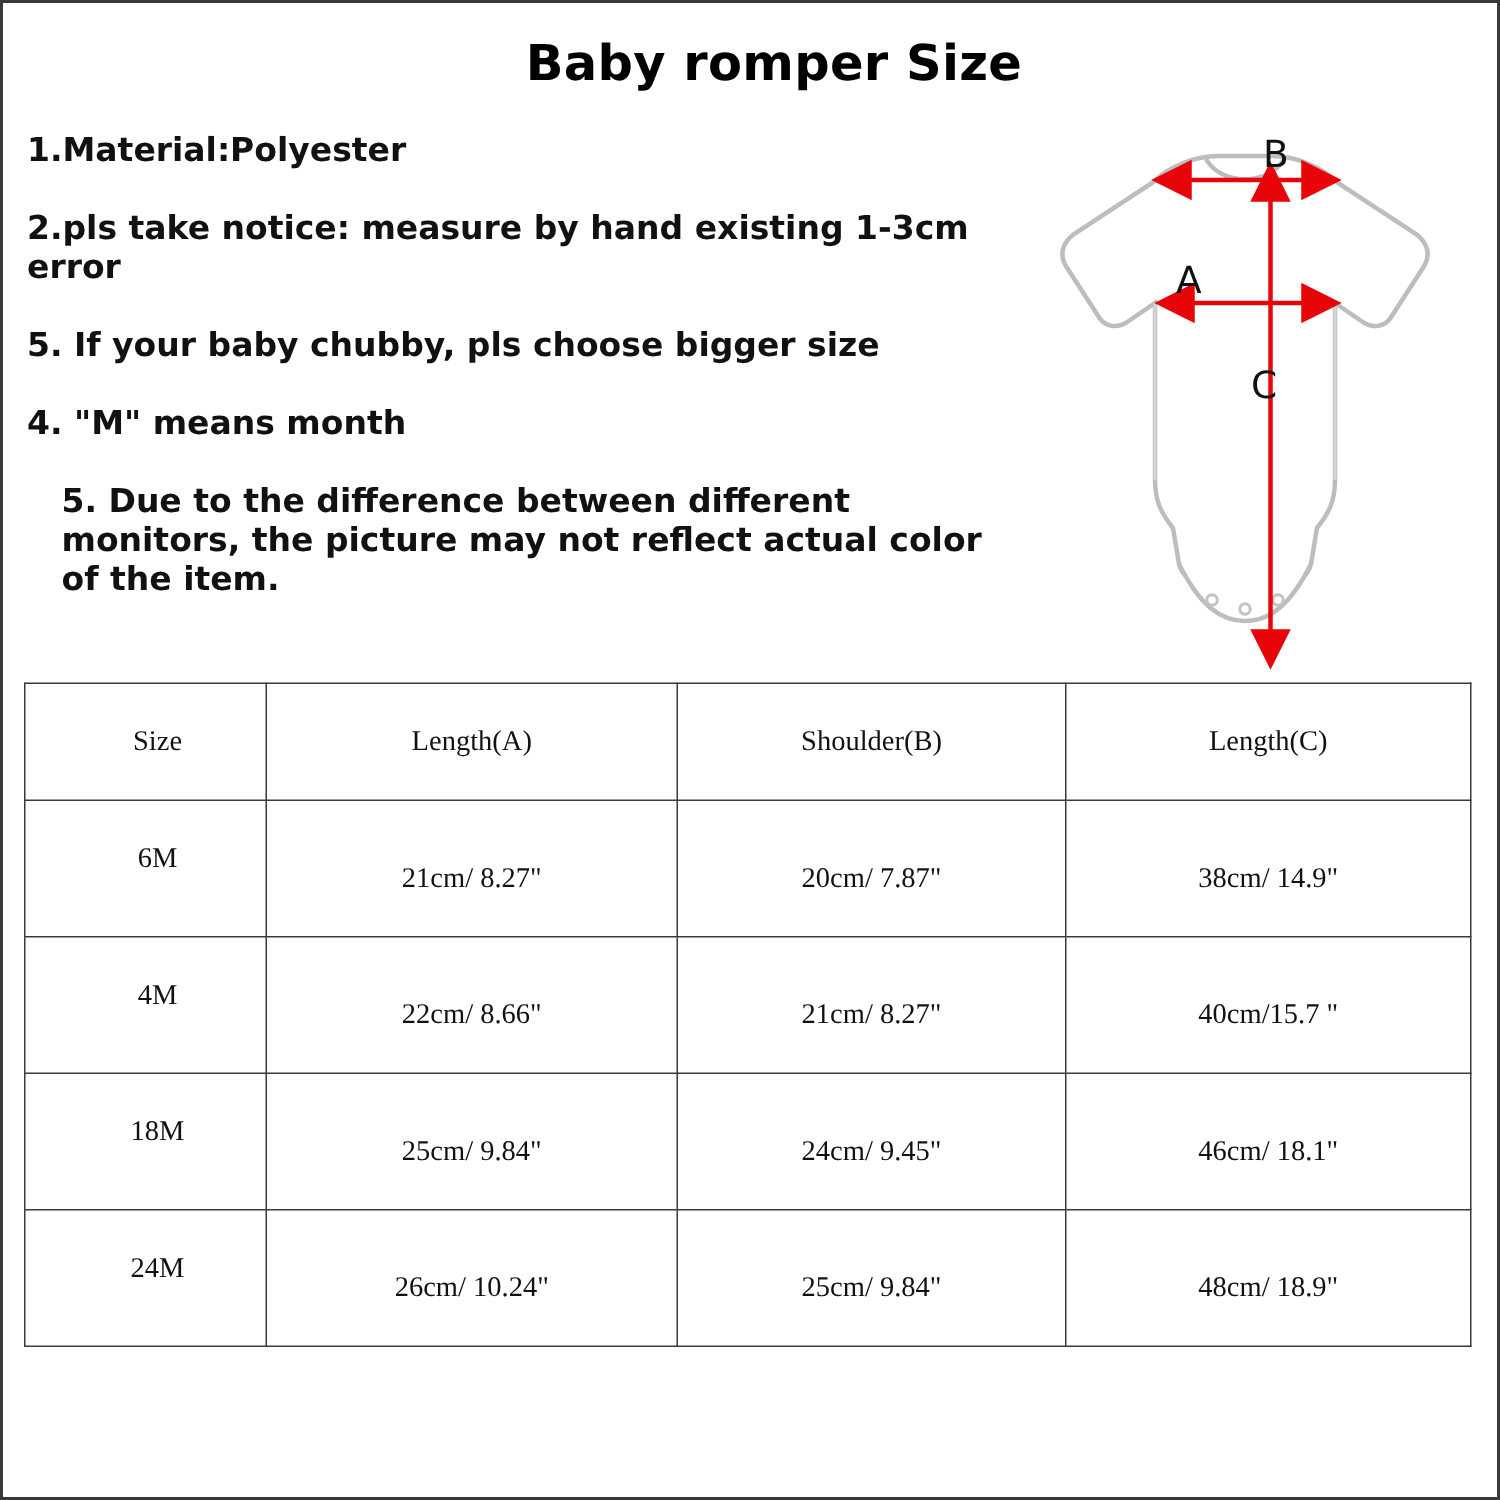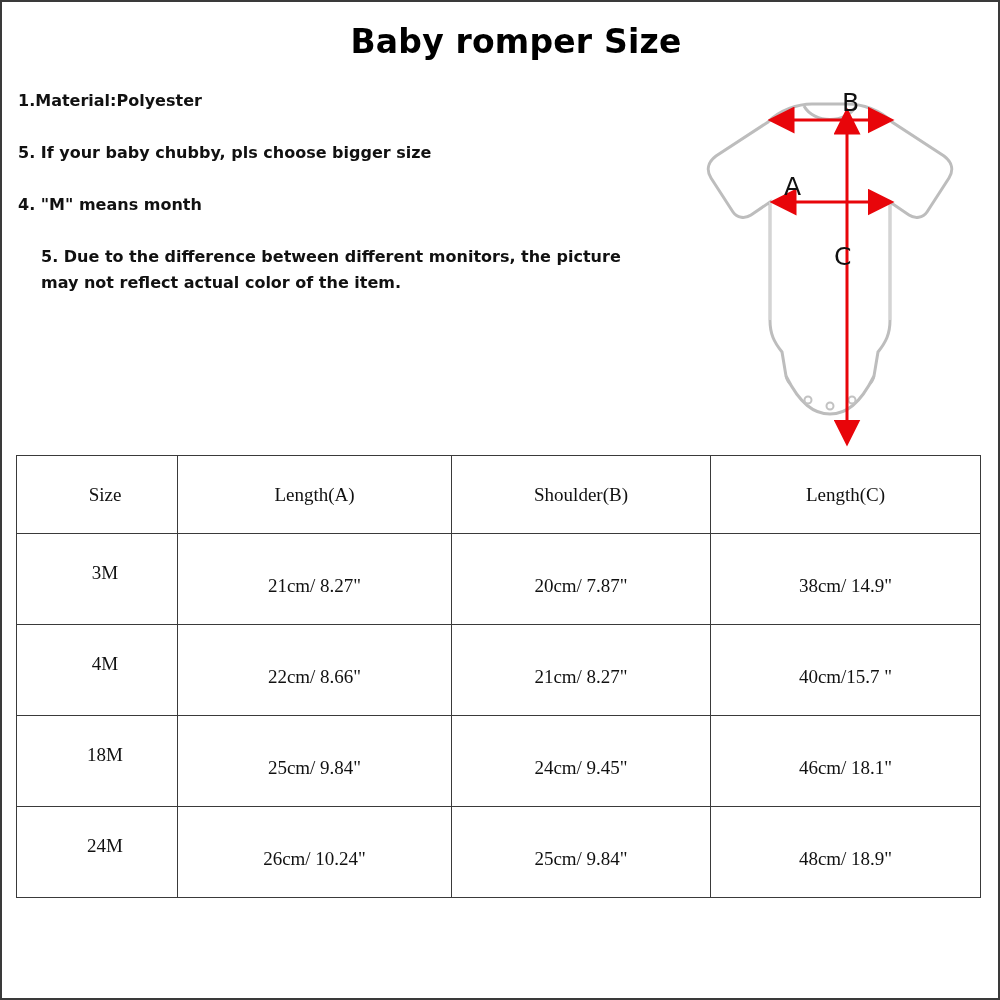--- a/index.html
+++ b/index.html
@@ -40,21 +40,21 @@
   
   .notes {
     position: absolute;
     top: 86px;
     left: 16px;
     width: 640px;
   }
   .note {
     font-family: "DejaVu Sans", sans-serif;
     font-weight: bold;
-    font-size: 16px;
+    font-size: 22px;
     line-height: 26px;
     color: #111111;
     margin-bottom: 26px;
   }
   .note:last-child { margin-bottom: 0; margin-left: 23px; }
 
   
   .illustration {
     position: absolute;
     top: 82px;
@@ -117,20 +117,21 @@
 </style>
 </head>
 <body>
 
 <div class="page">
 
   <div class="title">Baby romper Size</div>
 
   <div class="notes">
     <div class="note">1.Material:Polyester</div>
+    <div class="note">2.pls take notice: measure by hand existing 1-3cm error</div>
     <div class="note">5. If your baby chubby, pls choose bigger size</div>
     <div class="note">4. "M" means month</div>
     <div class="note">5. Due to the difference between different monitors, the picture may not reflect actual color of the item.</div>
   </div>
 
   <div class="illustration">
     <svg width="330" height="370" viewBox="0 0 330 370">
 
       <path d="M106 38
                C 118 26, 136 20, 150 20
@@ -200,21 +201,21 @@
     <thead>
       <tr>
         <th class="hdr-size">Size</th>
         <th class="hdr-measure">Length(A)</th>
         <th class="hdr-measure">Shoulder(B)</th>
         <th class="hdr-measure">Length(C)</th>
       </tr>
     </thead>
     <tbody>
       <tr>
-        <td class="cell-size">3M</td>
+        <td class="cell-size">6M</td>
         <td class="cell-val">21cm/ 8.27"</td>
         <td class="cell-val">20cm/ 7.87"</td>
         <td class="cell-val">38cm/ 14.9"</td>
       </tr>
       <tr>
         <td class="cell-size">4M</td>
         <td class="cell-val">22cm/ 8.66"</td>
         <td class="cell-val">21cm/ 8.27"</td>
         <td class="cell-val">40cm/15.7 "</td>
       </tr>

